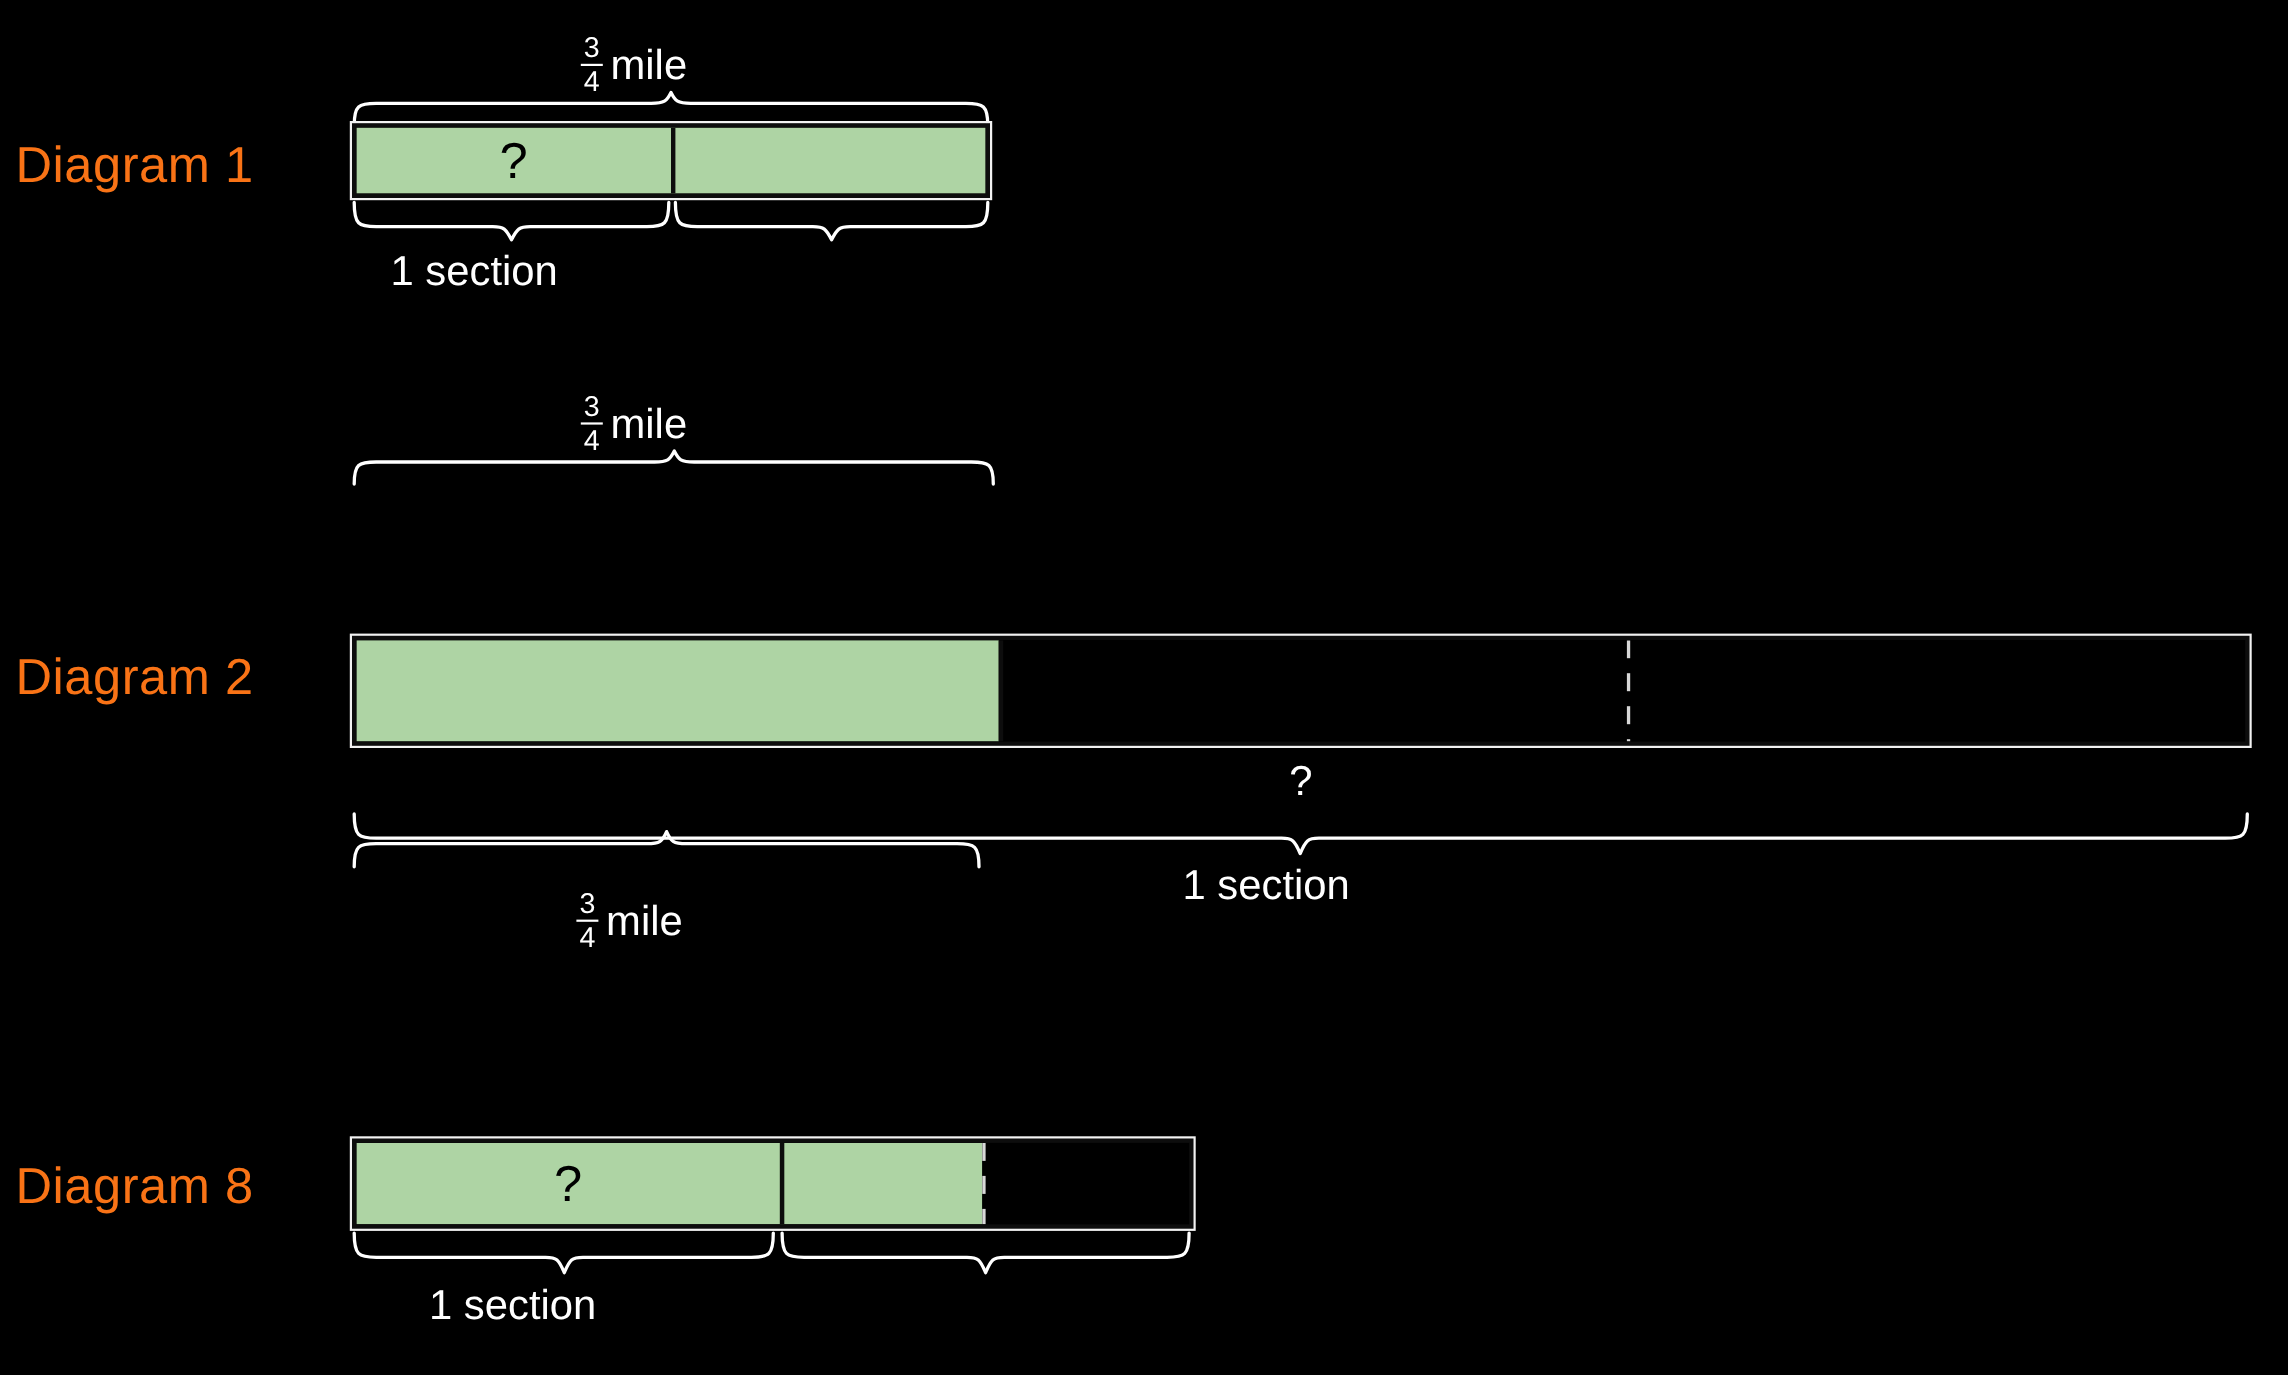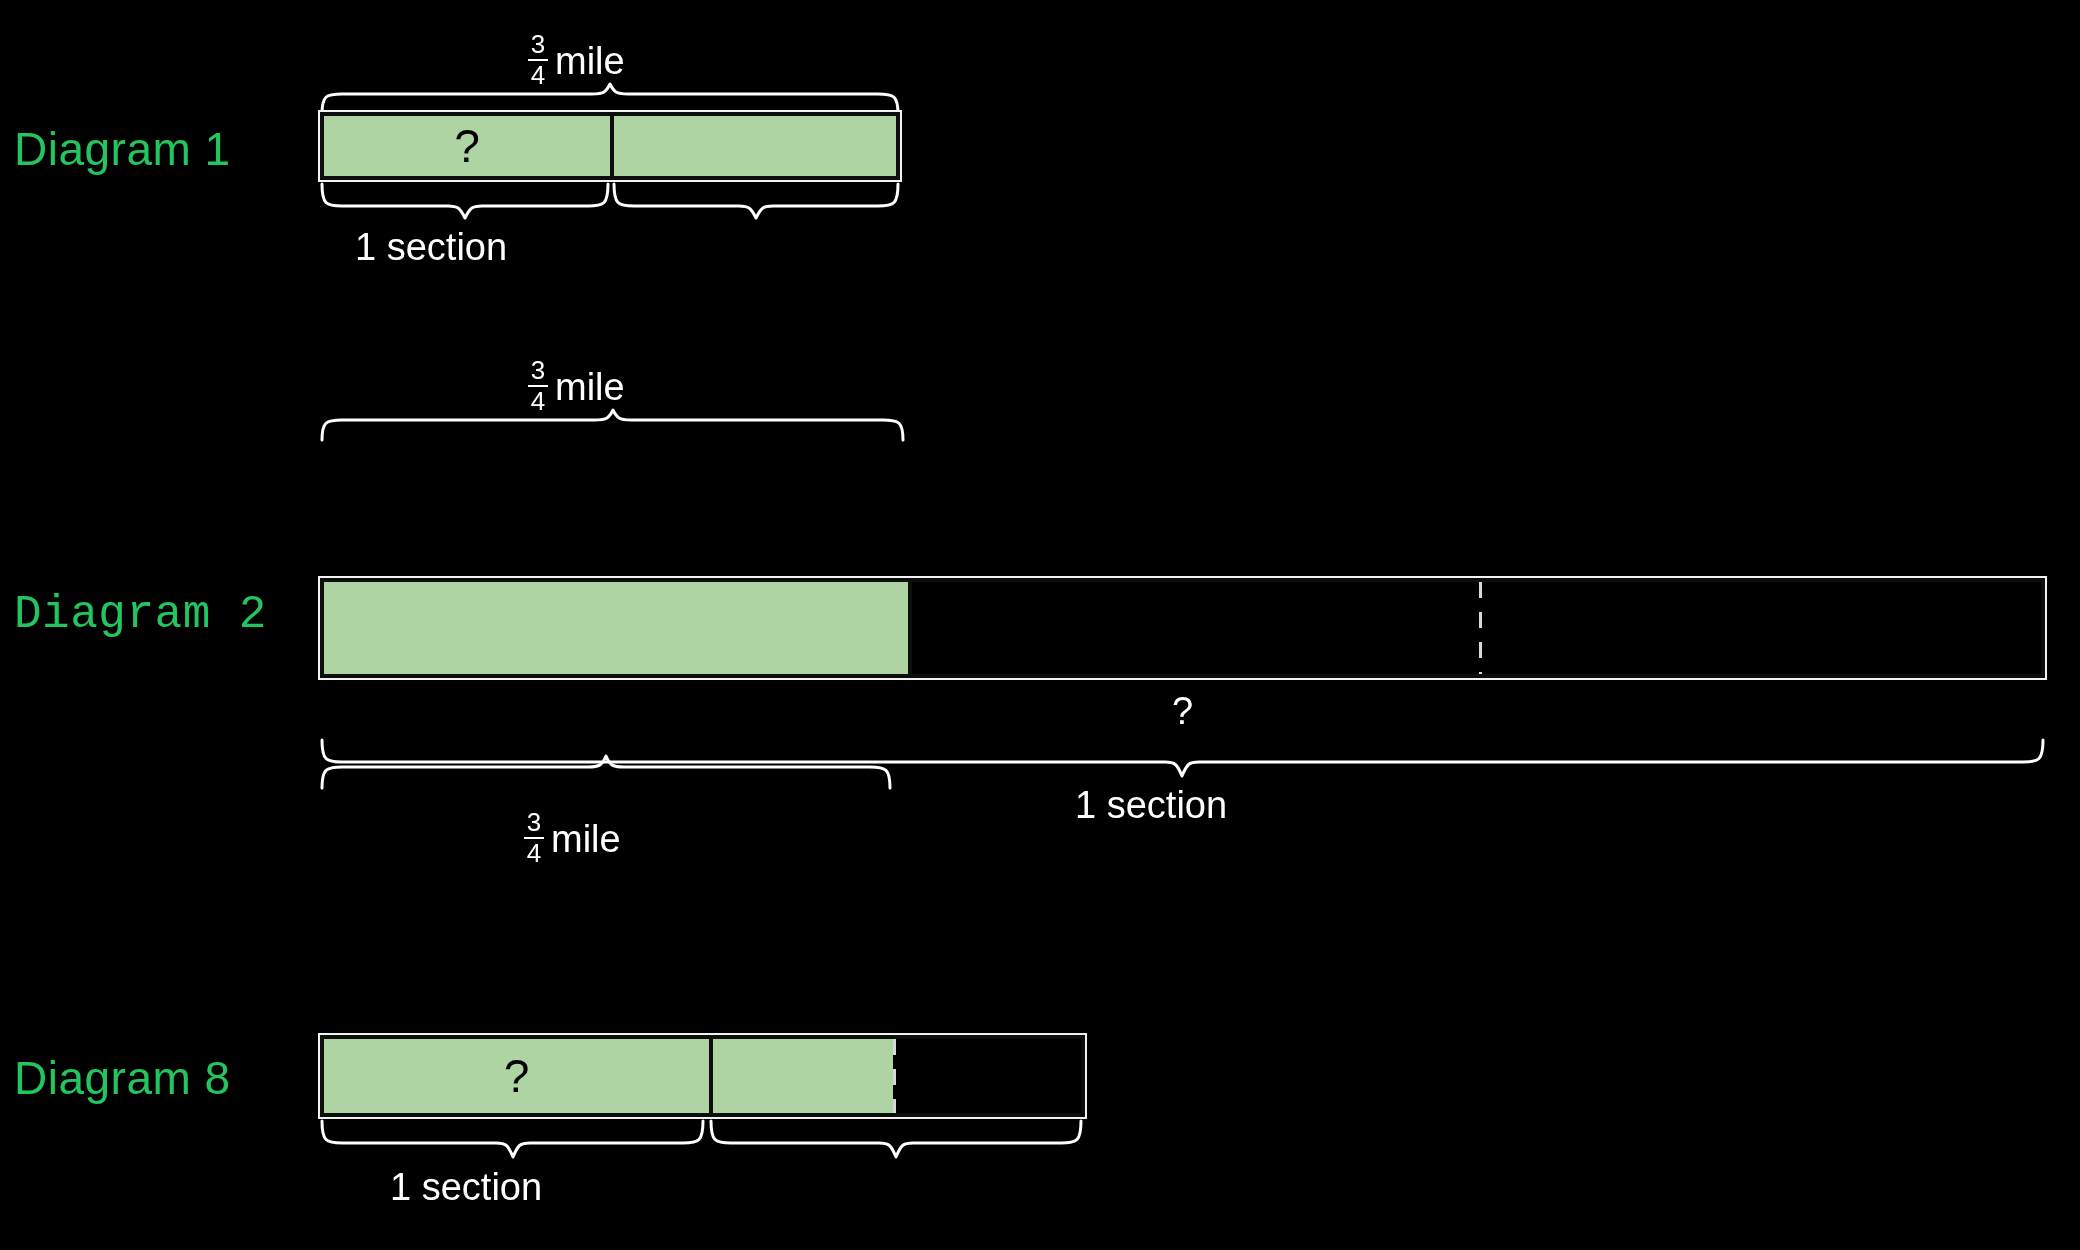--- a/index.html
+++ b/index.html
@@ -12,21 +12,21 @@
     width: 2080px;
     height: 1250px;
     background: #000000;
     overflow: hidden;
     font-family: "Liberation Sans", sans-serif;
   }
   .abs { position: absolute; }
 
   
   .row-label {
-    color: #22c55e;
+    color: #f97316;
     font-size: 46px;
     font-weight: 400;
     letter-spacing: 0.5px;
     white-space: nowrap;
     line-height: 1;
   }
 
   
   .bar {
     box-sizing: border-box;
@@ -166,21 +166,21 @@
         <span class="den">4</span>
       </span>
       <span>mile</span>
     </span>
   </div>
 
   <svg class="abs brace" style="left:320px; top:410px;" width="585" height="32" viewBox="0 0 585 32">
     <path d="M2,30 C2,12 6,10 22,10 L275,10 C287,10 289,8 293,0 C297,8 299,10 311,10 L563,10 C579,10 583,12 583,30"></path>
   </svg>
 
-  <div class="abs row-label" style="left:14px; top:592px;font-family:Liberation Mono, monospace;">Diagram 2</div>
+  <div class="abs row-label" style="left:14px; top:592px;">Diagram 2</div>
 
   <div class="abs bar" style="left:320px; top:578px; width:1725px; height:100px;">
     <div class="cell green" style="width:585px;"></div>
     <div class="cell empty" style="width:1136px;">
       <span class="dash-div" style="left:567px;"></span>
     </div>
   </div>
   <div class="abs bar-outline" style="left:318px; top:576px; width:1729px; height:104px;"></div>
 
   <div class="abs qmark-label" style="left:1172px; top:692px;">?</div>

